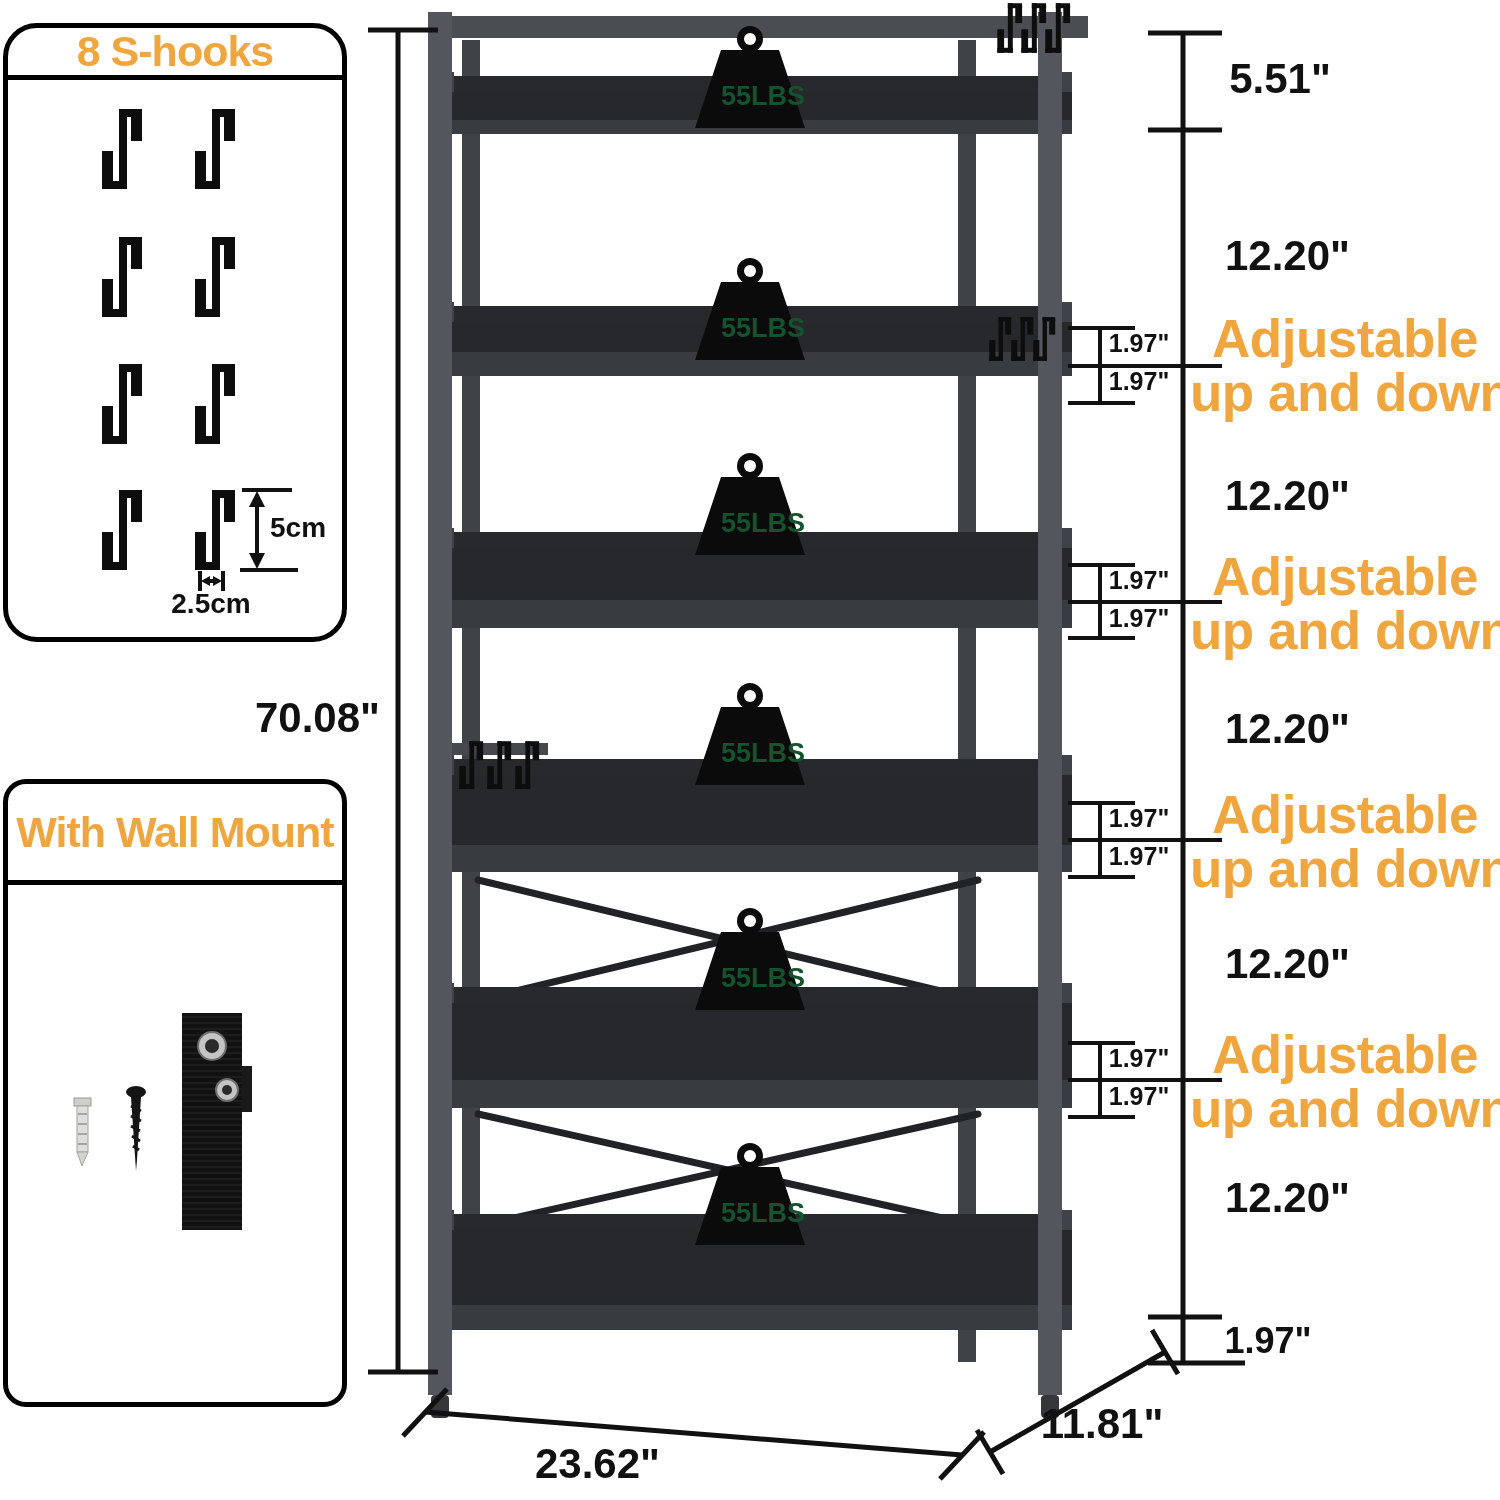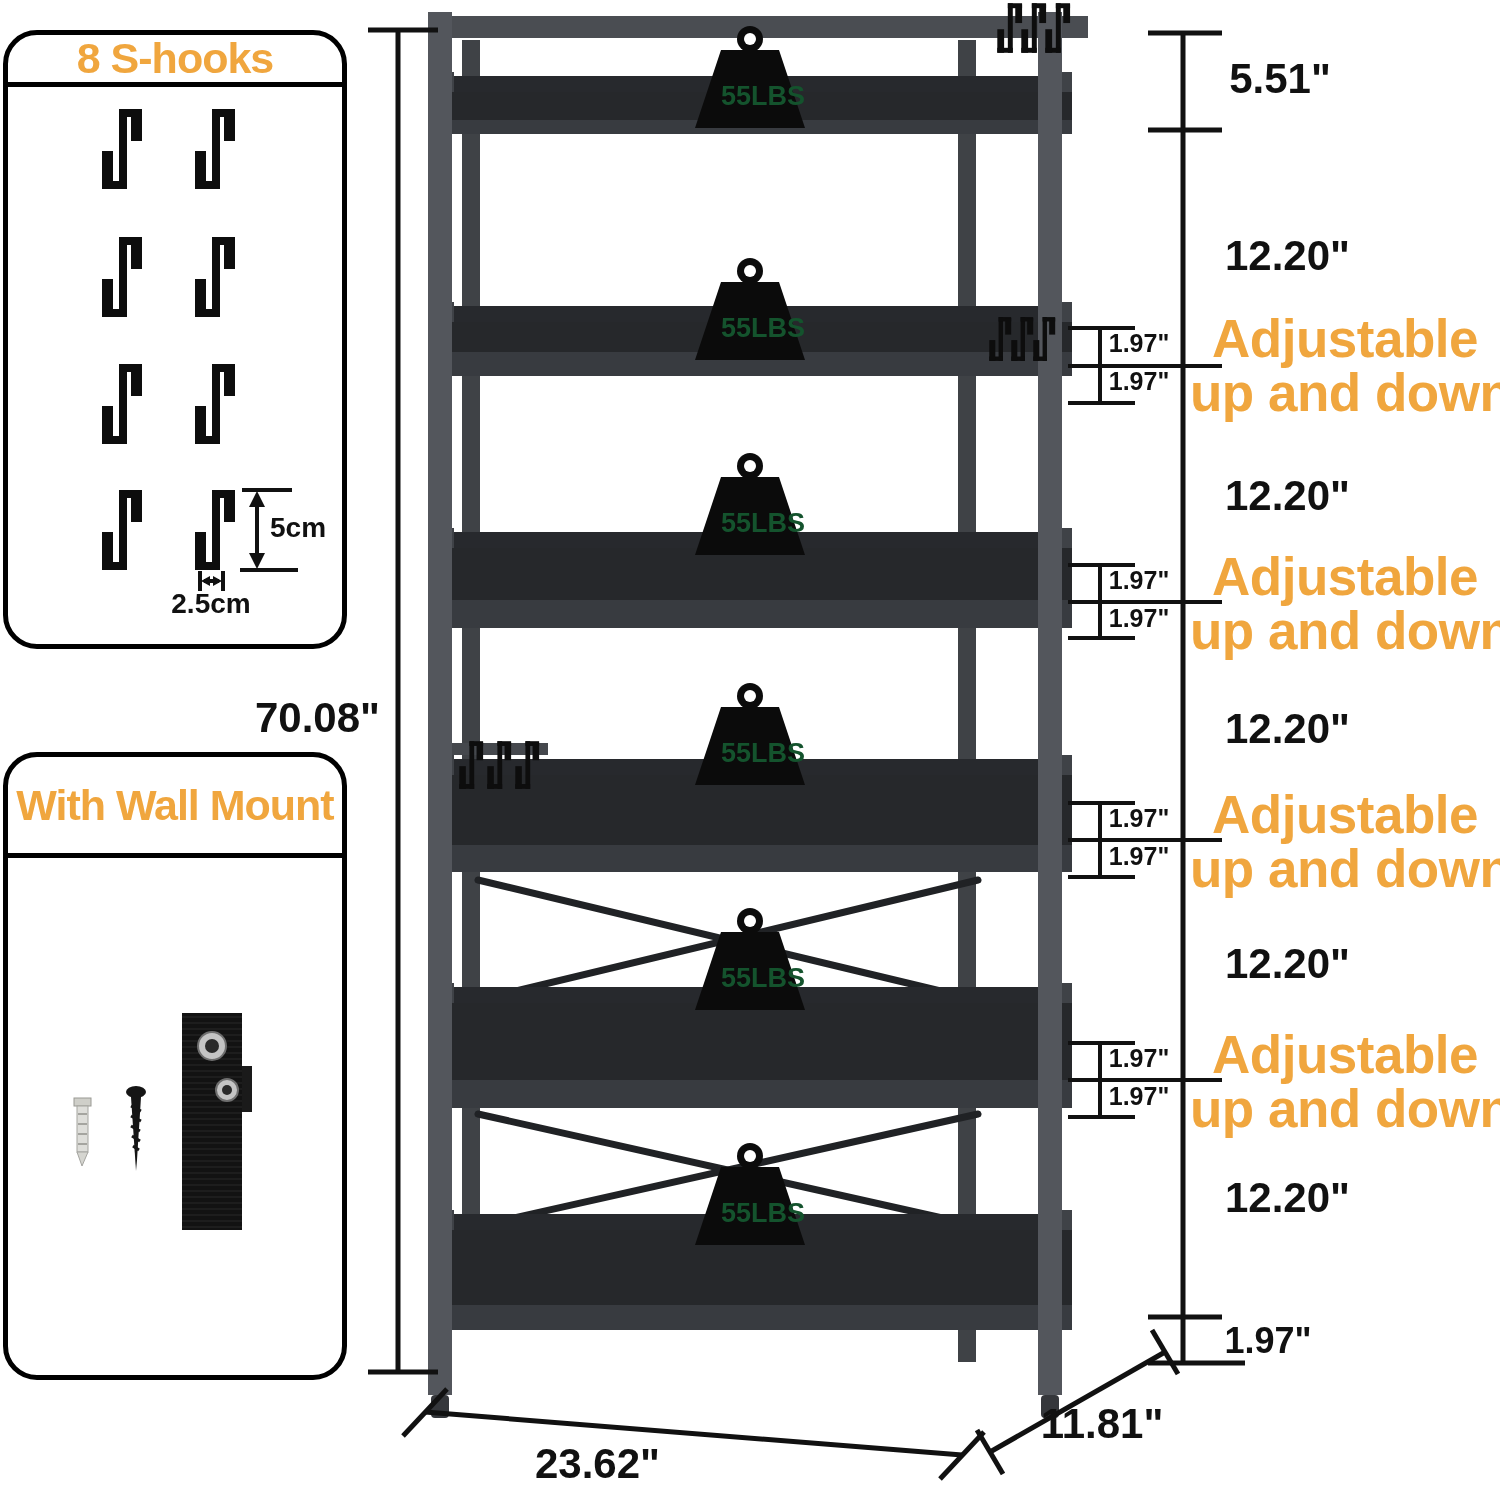--- a/index.html
+++ b/index.html
@@ -2,21 +2,21 @@
 <html><head>
 <meta charset="utf-8">
 <style>
   html,body{margin:0;padding:0;background:#ffffff;}
   .canvas{
     position:relative;width:1500px;height:1500px;background:#ffffff;
     font-family:"Liberation Sans", sans-serif;overflow:hidden;
   }
   .panel{
     position:absolute;box-sizing:border-box;background:#ffffff;
-    border:5px solid #000000;border-radius:34px;z-index:1;margin-top:7px;
+    border:5px solid #000000;border-radius:34px;z-index:1;
   }
   .panel-header{
     box-sizing:border-box;width:100%;display:flex;align-items:center;justify-content:center;
     border-bottom:5px solid #000000;
   }
   .panel-title{
     color:#F0A63E;font-weight:700;letter-spacing:-1px;white-space:nowrap;
   }
   #box1 .panel-header{height:52px;}
   #box1 .panel-title{font-size:43px;}
@@ -41,21 +41,21 @@
 <body>
 
 <div class="canvas">
 
   <div id="box1" class="panel" style="left:3px;top:23px;width:344px;height:619px;">
     <div class="panel-header">
       <span class="panel-title">8 S-hooks</span>
     </div>
   </div>
 
-  <div id="box2" class="panel" style="left:3px;top:745px;width:344px;height:628px;">
+  <div id="box2" class="panel" style="left:3px;top:779px;width:344px;height:628px;border-radius:23px;">
     <div class="panel-header">
       <span class="panel-title">With Wall Mount</span>
     </div>
   </div>
 
   <svg class="gfx" width="1500" height="1500" viewBox="0 0 1500 1500">
     <defs>
       <symbol id="shook" viewBox="0 0 45 84">
         <rect x="19" y="2" width="8" height="80" fill="#0d0d0d"></rect>
         <rect x="19" y="2" width="23" height="8" fill="#0d0d0d"></rect>

